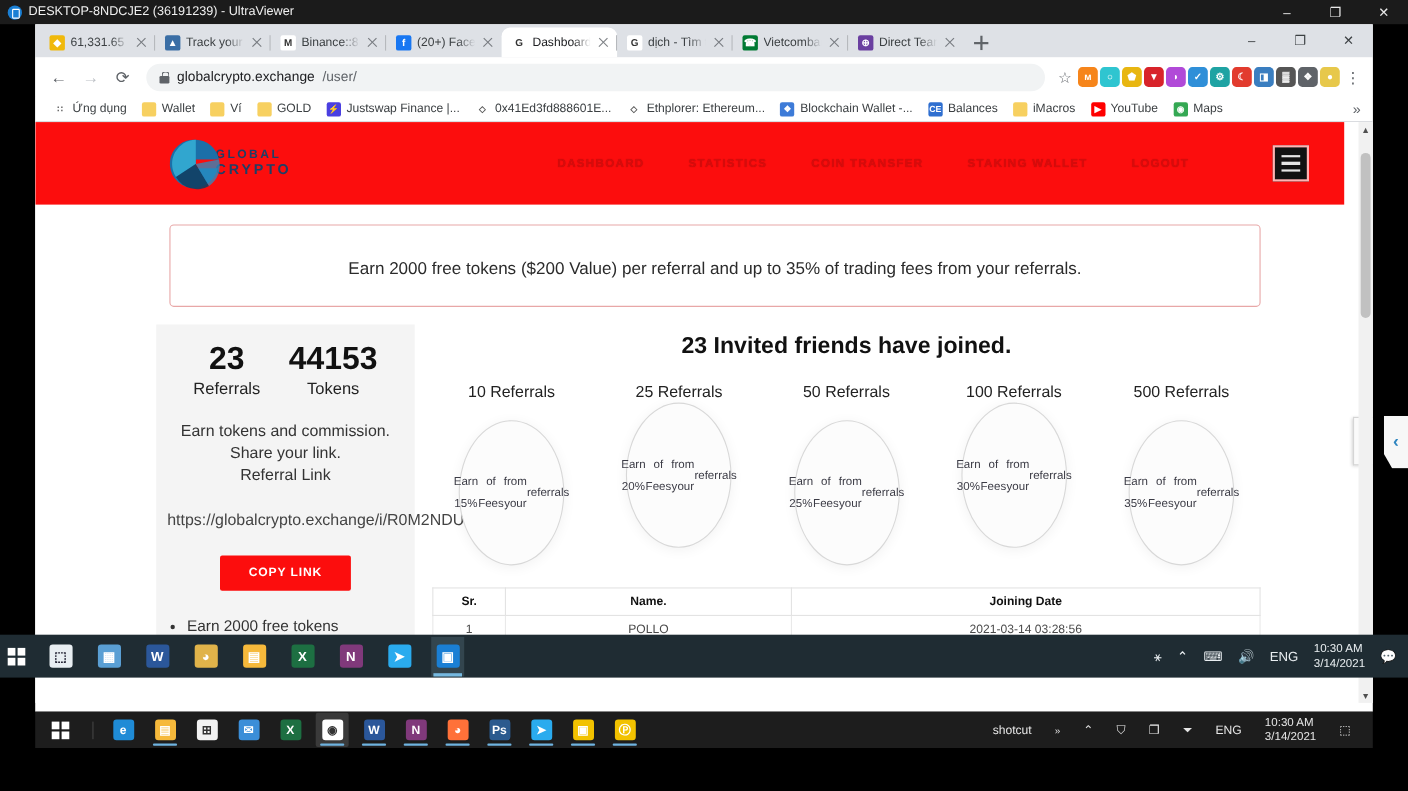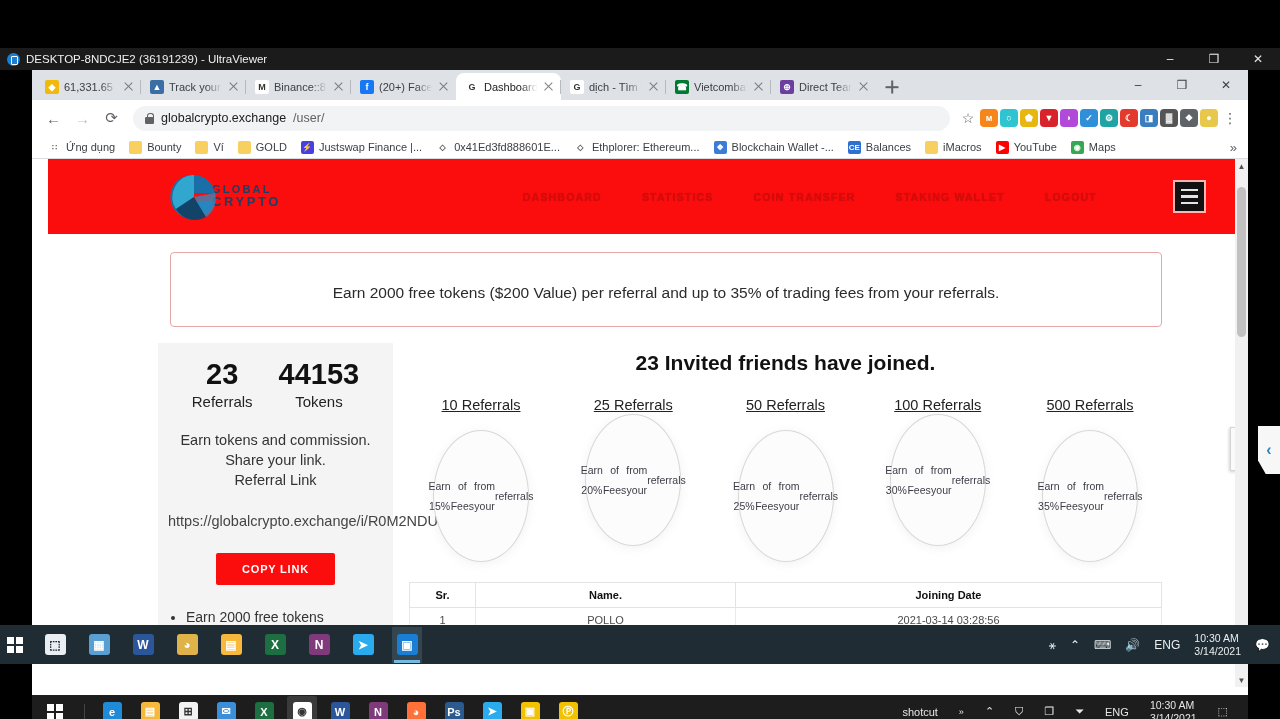--- a/index.html
+++ b/index.html
@@ -2,21 +2,21 @@
 <html><head>
 <meta charset="utf-8">
 <style>
   * { box-sizing: border-box; margin: 0; padding: 0; }
   html, body {
     width: 1280px; height: 719px;
     overflow: hidden;
     font-family: "Liberation Sans", sans-serif;
     background: #000;
   }
-  .screen { position: relative; width: 1280px; height: 616px; background:#000;margin-top:48px; }
+  .screen { position: relative; width: 1280px; height: 616px; background:#000; }
 
   
   .uv-titlebar {
     position:absolute; left:0; top:0; width:1280px; height:22px;
     background:#1b1b1b; color:#f0f0f0;
     display:flex; align-items:center; gap:6px; padding-left:7px;
     font-size:11.5px;
   }
   .uv-logo {
     width:13px; height:13px; border-radius:50%;
@@ -116,21 +116,21 @@
   .bm { display:flex; align-items:center; gap:5px; padding:0 7px; white-space:nowrap; flex:none; }
   .bm-ico { width:13px; height:13px; flex:none; border-radius:2px;
             display:flex; align-items:center; justify-content:center;
             font-size:8px; color:#fff; font-weight:bold; }
   .bm-more { margin-left:auto; font-size:13px; color:#5f6368; padding-right:2px; }
 
   
   .viewport {
     position:relative; height:528px; background:#fff; overflow:hidden;
   }
-  .page { position:absolute; left:16px; top:0; width:1190px; }
+  .page { position:absolute; left:0; top:0; width:1190px; }
 
   .site-header {
     height:75px; background:#fc0d0d; display:flex; align-items:center;
     padding:0 32px 0 0;
   }
   .brand { display:flex; align-items:center; margin-left:120px; }
   .brand-mark { width:52px; height:52px; position:relative; flex:none; }
   .brand-text { margin-left:-8px; line-height:1.02; }
   .brand-l1 { font-size:11px; letter-spacing:2.2px; color:#1e3f66; font-weight:bold; }
   .brand-l2 { font-size:13px; letter-spacing:2.6px; color:#1e3f66; font-weight:bold; }
@@ -169,21 +169,21 @@
     border:none; padding:10px 26px; font-size:11px; font-weight:bold;
     letter-spacing:.8px; cursor:pointer; border-radius:2px;
   }
   .bullets { margin:24px 0 0 18px; font-size:14px; color:#333; }
   .bullets li { margin-top:4px; }
 
   .main-col { flex:1; padding-left:16px; }
   .joined-title { text-align:center; font-size:21px; font-weight:bold; color:#111; margin-top:8px; }
   .tiers { display:flex; justify-content:space-between; margin-top:22px; padding:0 6px; }
   .tier { width:132px; text-align:center; }
-  .tier-head { font-size:14.5px; color:#222;text-decoration:underline; }
+  .tier-head { font-size:14.5px; color:#222; }
   .egg {
     width:96px; height:132px; margin:17px auto 0;
     border:1px solid #d8d8d8; border-radius:50%;
     background:#fcfcfc; box-shadow:0 2px 12px rgba(0,0,0,.055);
     display:flex; flex-direction:row; align-items:center; justify-content:center;
     font-size:10.5px; color:#3c3c46; line-height:1.95;
   }
   .tier.offset .egg { margin-top:1px; }
   .ref-table { width:100%; margin-top:20px; border-collapse:collapse; font-size:11px; }
   .ref-table th {
@@ -346,21 +346,21 @@
       <div class="kebab">⋮</div>
     </div>
 
     <div class="bookmarks" id="bookmarksbar">
       <div class="bm">
           <span class="bm-ico" style="background:#ffffff;color:#555">∷</span>
           <span>Ứng dụng</span>
         </div>
         <div class="bm">
           <span class="bm-ico" style="background:#f7d060;color:#fff"></span>
-          <span>Bounty</span>
+          <span>Wallet</span>
         </div>
         <div class="bm">
           <span class="bm-ico" style="background:#f7d060;color:#fff"></span>
           <span>Ví</span>
         </div>
         <div class="bm">
           <span class="bm-ico" style="background:#f7d060;color:#fff"></span>
           <span>GOLD</span>
         </div>
         <div class="bm">

